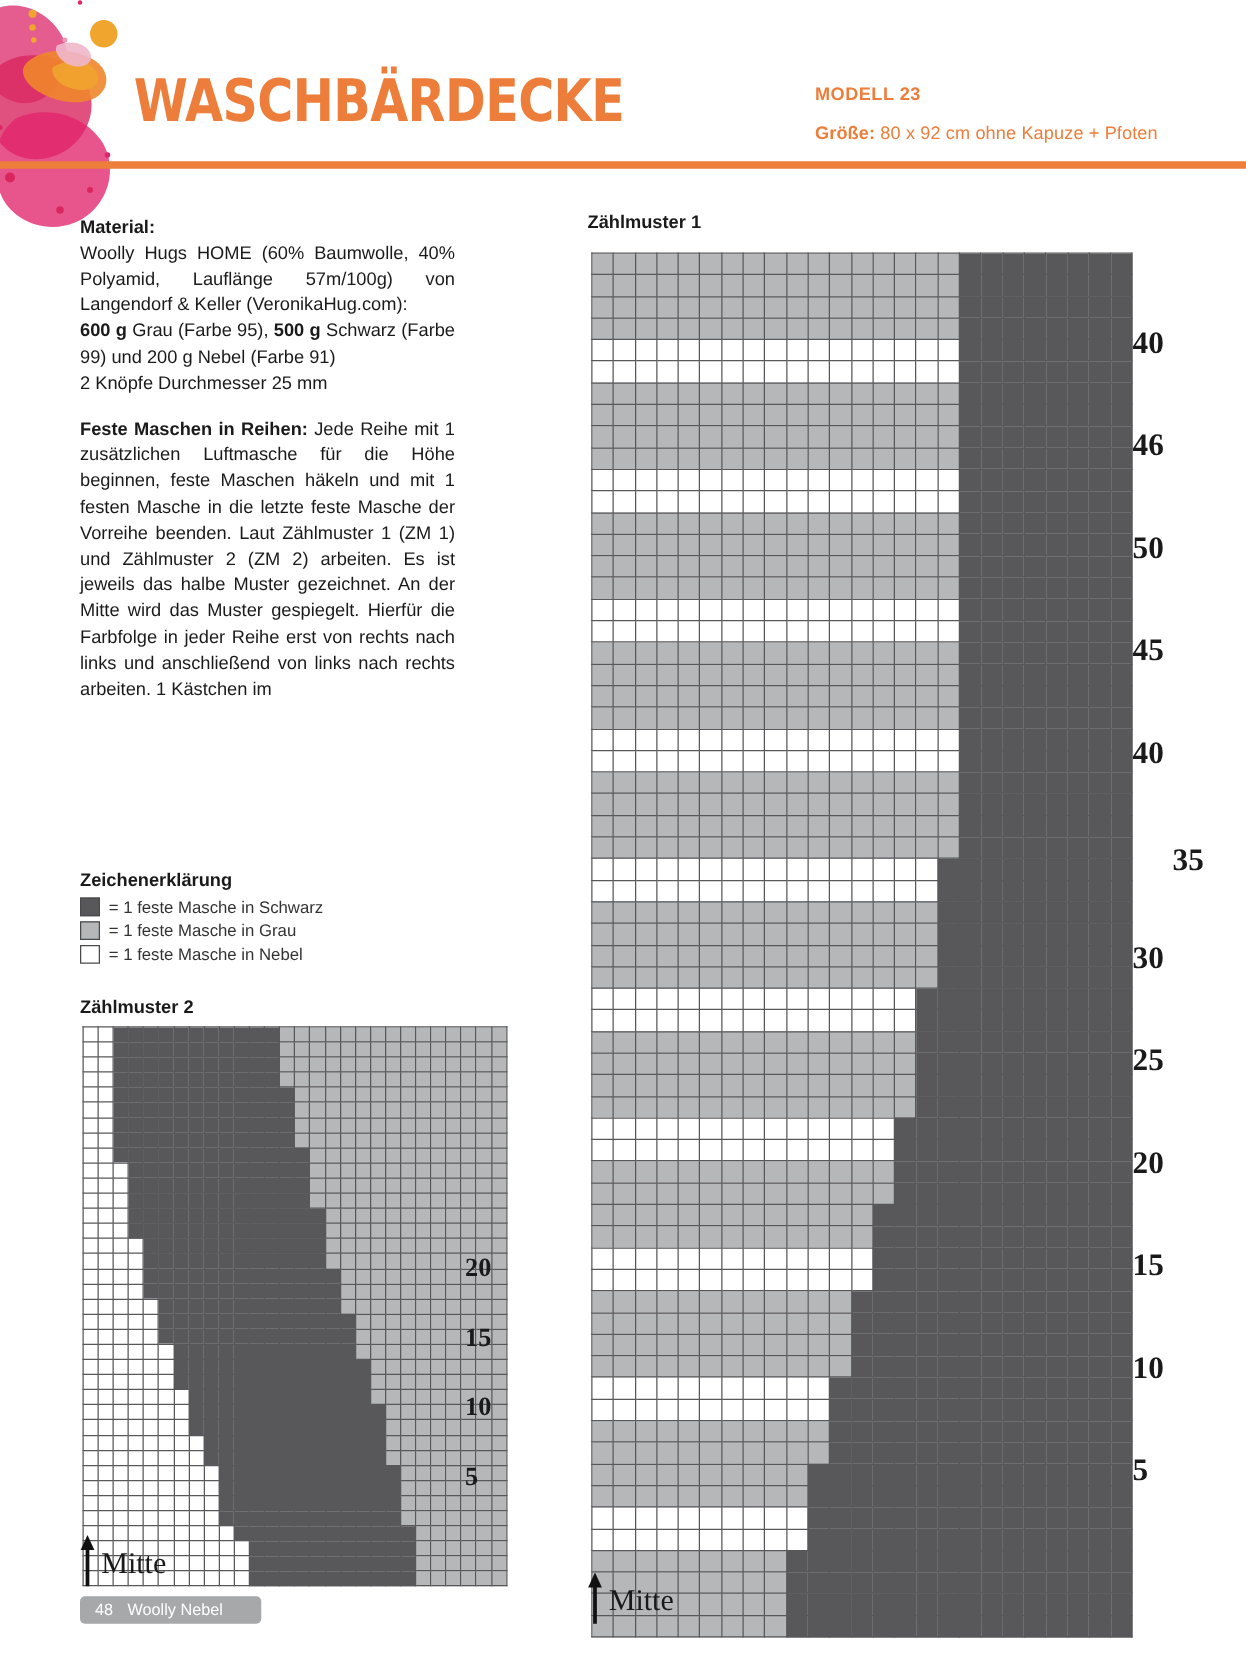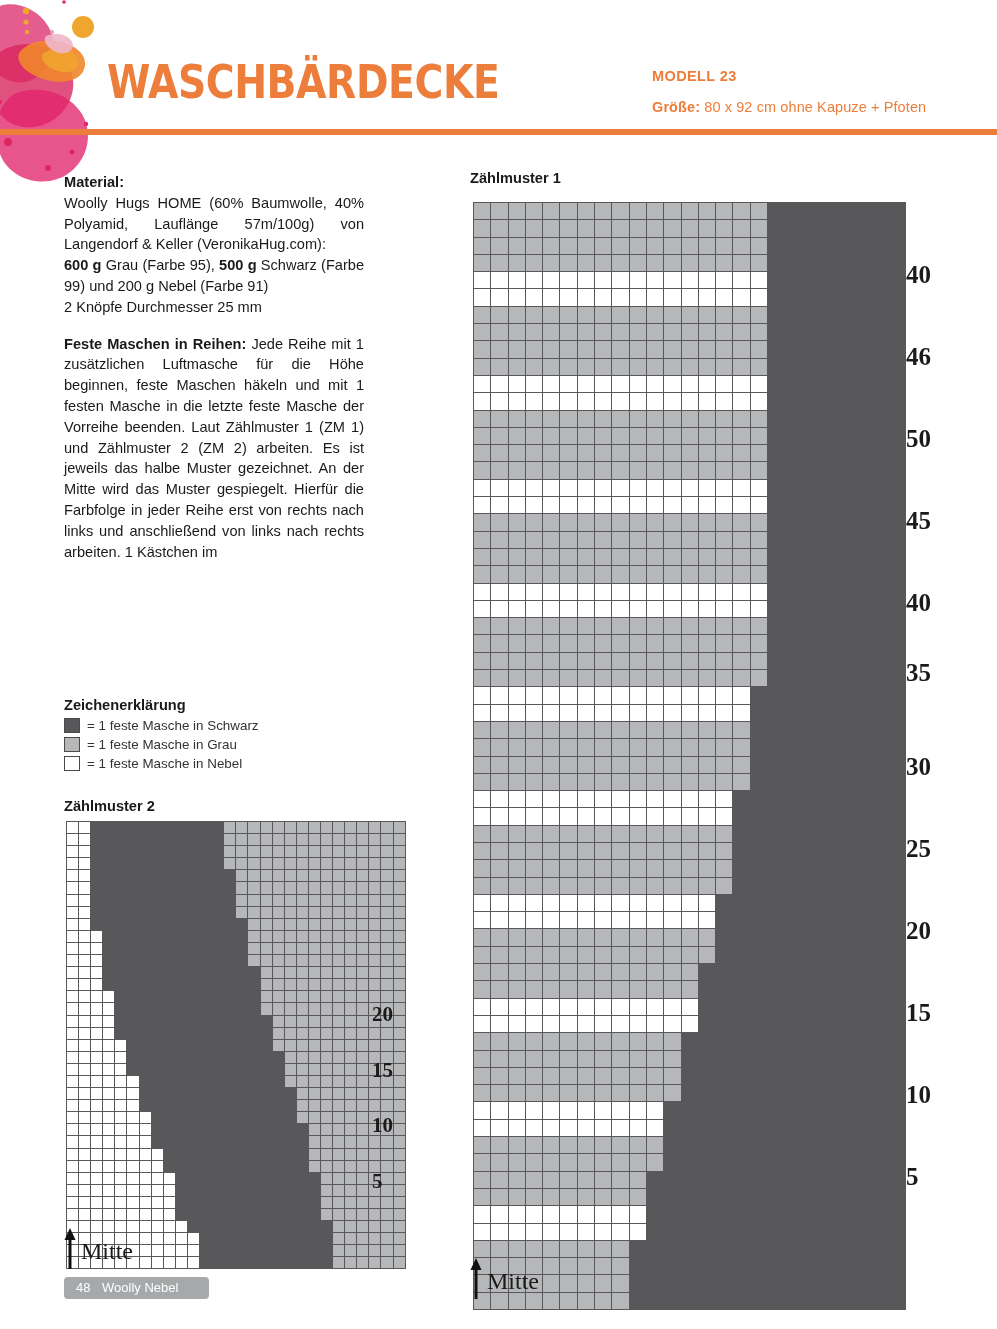--- a/index.html
+++ b/index.html
@@ -2997,21 +2997,21 @@
       </tbody>
     </table>
 </div>
 <div id="zm1labels">
     <div class="rowlabel rl1" style="top: 1163.17px;">5</div>
     <div class="rowlabel rl1" style="top: 1081.14px;">10</div>
     <div class="rowlabel rl1" style="top: 999.109px;">15</div>
     <div class="rowlabel rl1" style="top: 917.078px;">20</div>
     <div class="rowlabel rl1" style="top: 835.047px;">25</div>
     <div class="rowlabel rl1" style="top: 753.016px;">30</div>
-    <div class="rowlabel rl1" style="top: 659px;">35</div>
+    <div class="rowlabel rl1" style="top: 675px; padding-left: 32px;">35</div>
     <div class="rowlabel rl1" style="top: 588.953px;">40</div>
     <div class="rowlabel rl1" style="top: 506.922px;">45</div>
     <div class="rowlabel rl1" style="top: 424.891px;">50</div>
     <div class="rowlabel rl1" style="top: 342.859px;">46</div>
     <div class="rowlabel rl1" style="top: 260.828px;">40</div>
   </div>
 <div id="zm2labels">
     <div class="rowlabel rl2" style="top: 1169.01px;">5</div>
     <div class="rowlabel rl2" style="top: 1113.47px;">10</div>
     <div class="rowlabel rl2" style="top: 1057.93px;">15</div>

